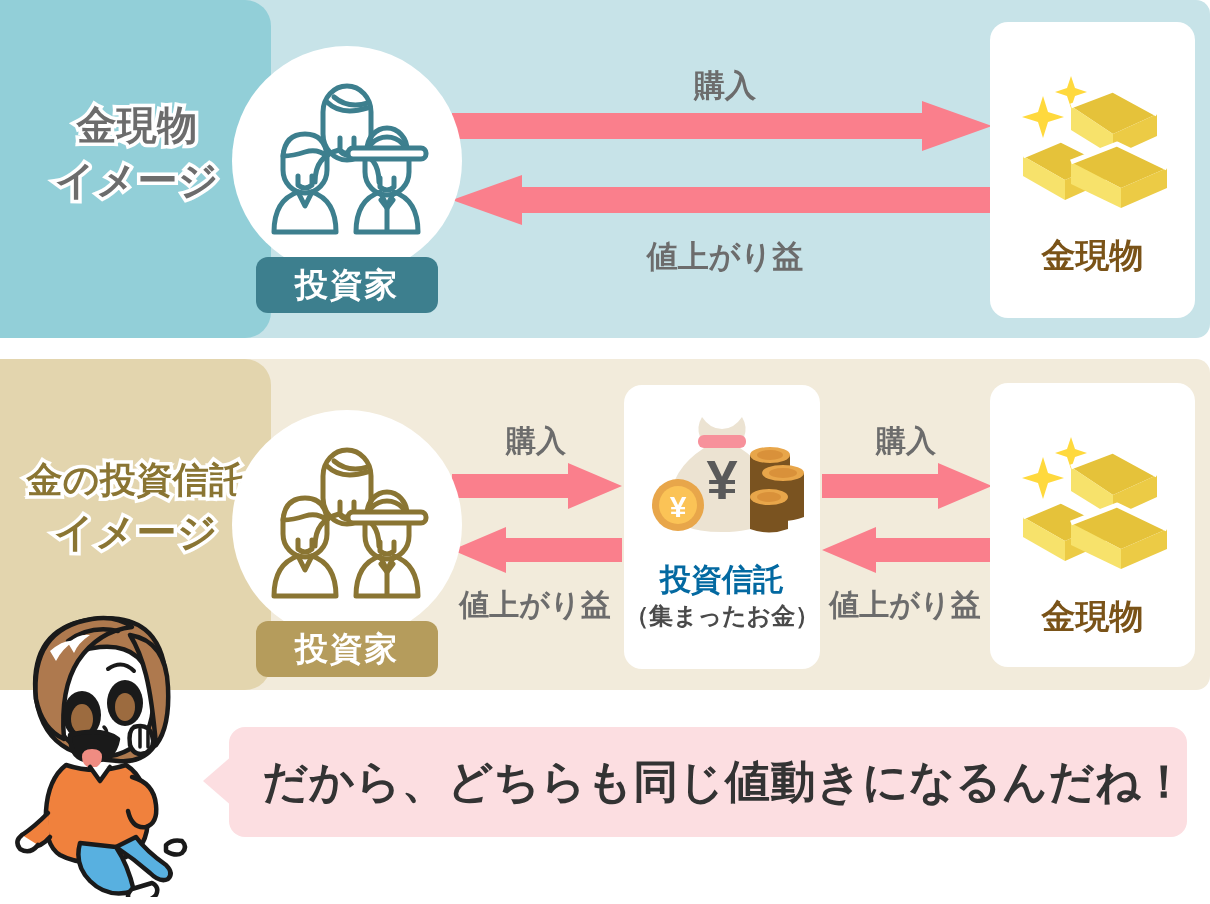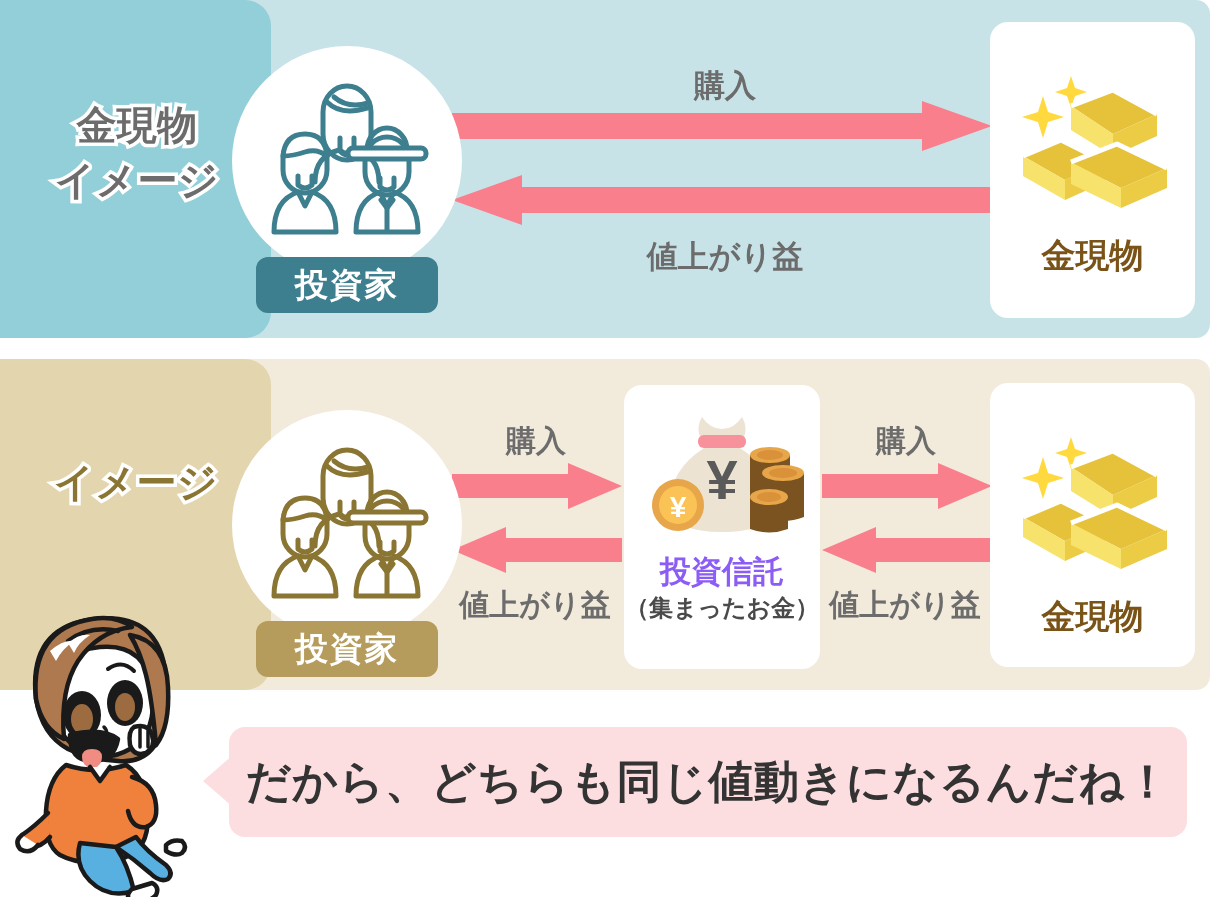--- a/index.html
+++ b/index.html
@@ -69,21 +69,21 @@
     white-space:nowrap;
   }
   #card-gold-top  { left:990px; top:22px;  width:205px; height:296px; }
   #card-gold-bot  { left:990px; top:383px; width:205px; height:284px; }
   .gold-art { width:168px; height:150px; margin-top:42px; }
   #card-gold-top .card-label,
   #card-gold-bot .card-label { font-size:34px; color:#7a5318; margin-top:22px; }
 
   #card-fund { left:624px; top:385px; width:196px; height:284px; }
   .bag-art { width:168px; height:148px; margin-top:22px; }
-  #card-fund .card-label { font-size:31px; color:#8b5cf6; }
+  #card-fund .card-label { font-size:31px; color:#0369a1; margin-top:8px; }
   #card-fund .card-sub   { font-size:24px; color:#4a4a4a; margin-top:2px; font-weight:bold; white-space:nowrap;text-align:center; }
 
   
   .arrow { position:absolute; z-index:5; }
   .arrow svg { display:block; width:100%; height:100%; }
 
   
   .arrow-label {
     position:absolute; z-index:6;
     font-weight:bold; color:#6c6c6c;
@@ -91,21 +91,21 @@
   }
 
   
   #speech {
     position:absolute; z-index:9;
     left:203px; top:727px; width:984px; height:110px;
   }
   #speech .bubble {
     position:absolute; left:26px; top:0; right:0; height:110px;
     background:#fcdee1; border-radius:16px;
-    display:flex; align-items:center; justify-content:center;
+    display:flex; align-items:center; justify-content:flex-end;
   }
   #speech .tail {
     position:absolute; left:0; top:28px;
     width:0; height:0;
     border-top:26px solid transparent;
     border-bottom:26px solid transparent;
     border-right:30px solid #fcdee1;
   }
   #speech .bubble-text {
     font-size:45px; font-weight:bold; color:#333333;
@@ -201,20 +201,21 @@
     </div>
     <div class="card-label">金現物</div>
   </div>
 
   <div class="panel" id="panel-fund">
     <div class="panel-bg"></div>
     <div class="panel-tab"></div>
   </div>
 
   <div class="panel-title" id="title-fund">
+    <div class="l1">金の投資信託</div>
     <div class="l2">イメージ</div>
   </div>
 
   <div class="arrow" id="arrow-fund-buy-left" style="left:452px; top:463px; width:170px; height:46px;">
     <svg viewBox="0 0 170 46" preserveAspectRatio="none">
       <path d="M0 11 L116 11 L116 0 L170 23 L116 46 L116 35 L0 35 Z" fill="#fa7f8c"></path>
     </svg>
   </div>
   <div class="arrow-label" id="label-fund-buy-left" style="left:446px; top:421px; width:180px; font-size:30px;">購入</div>
 

